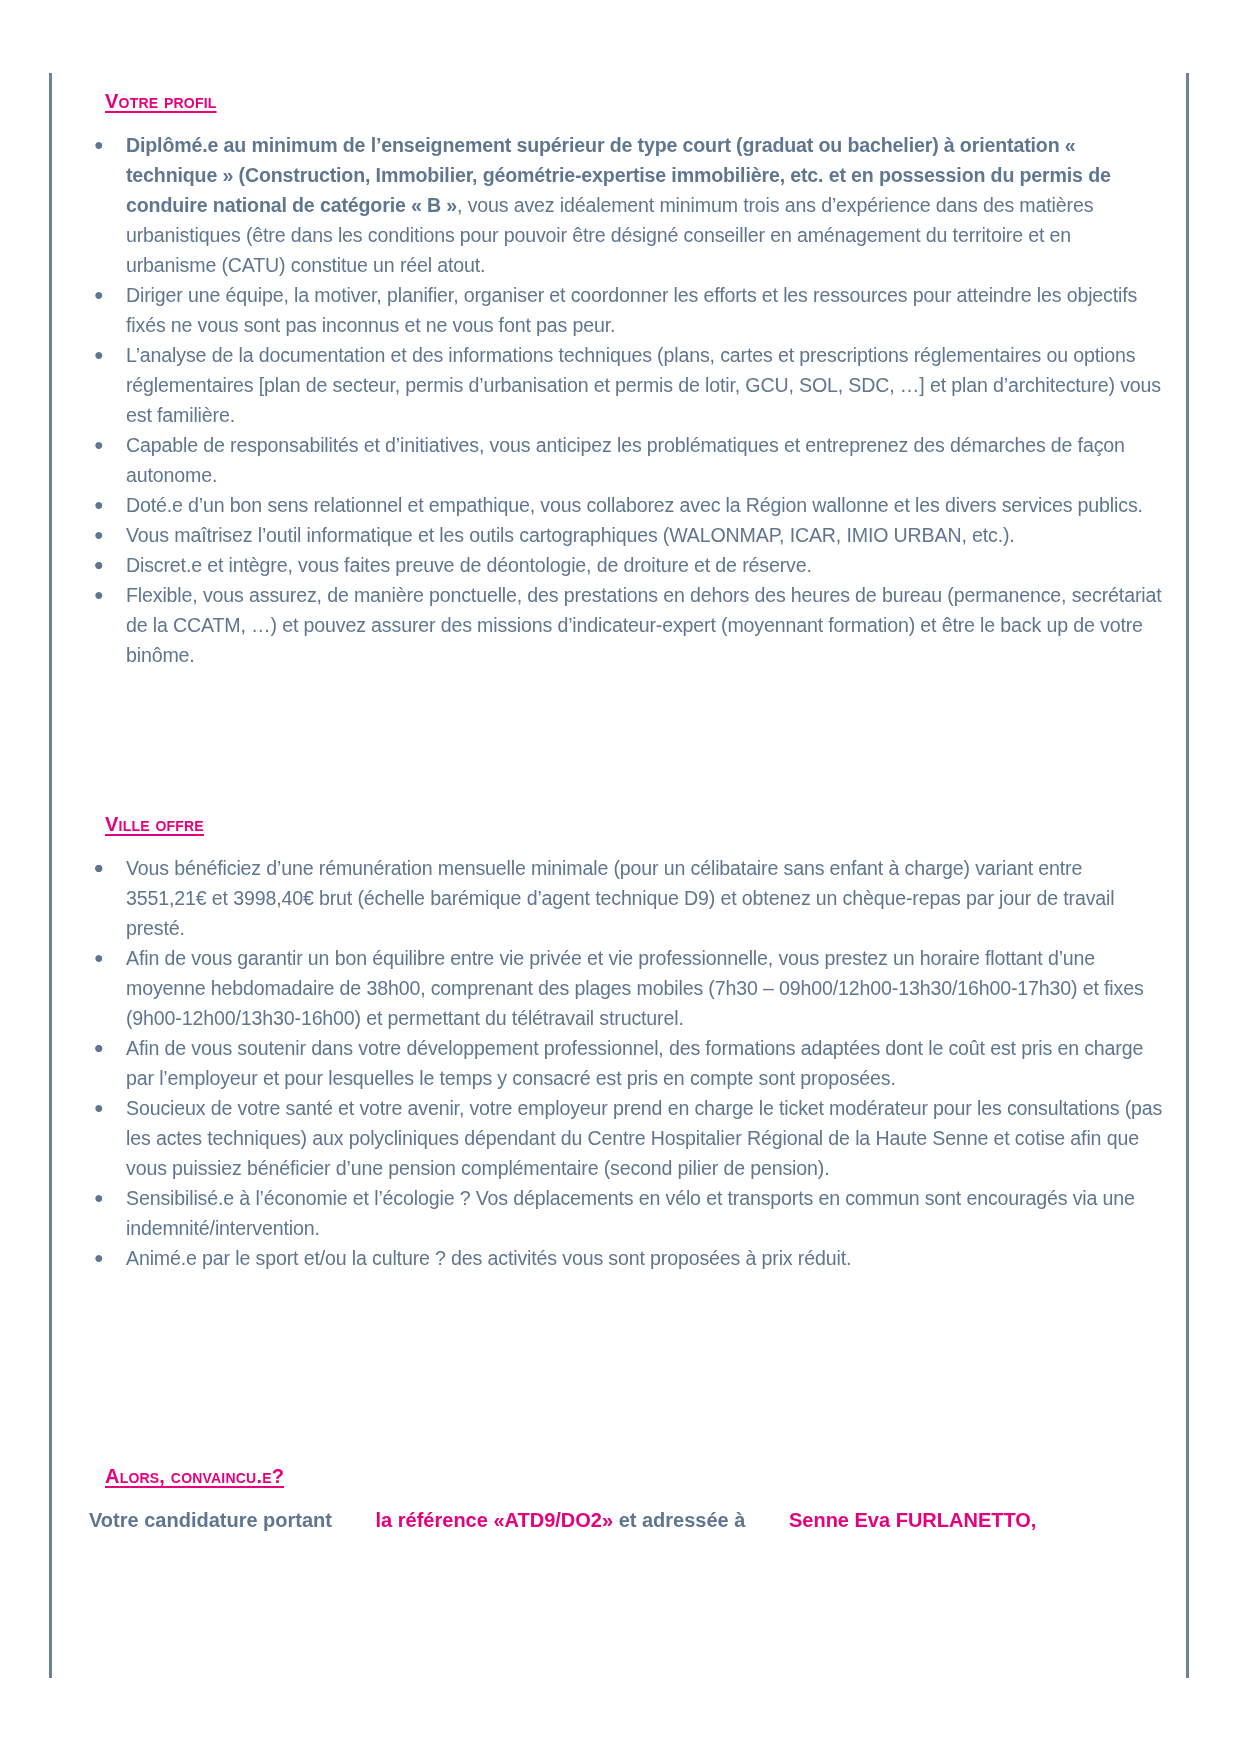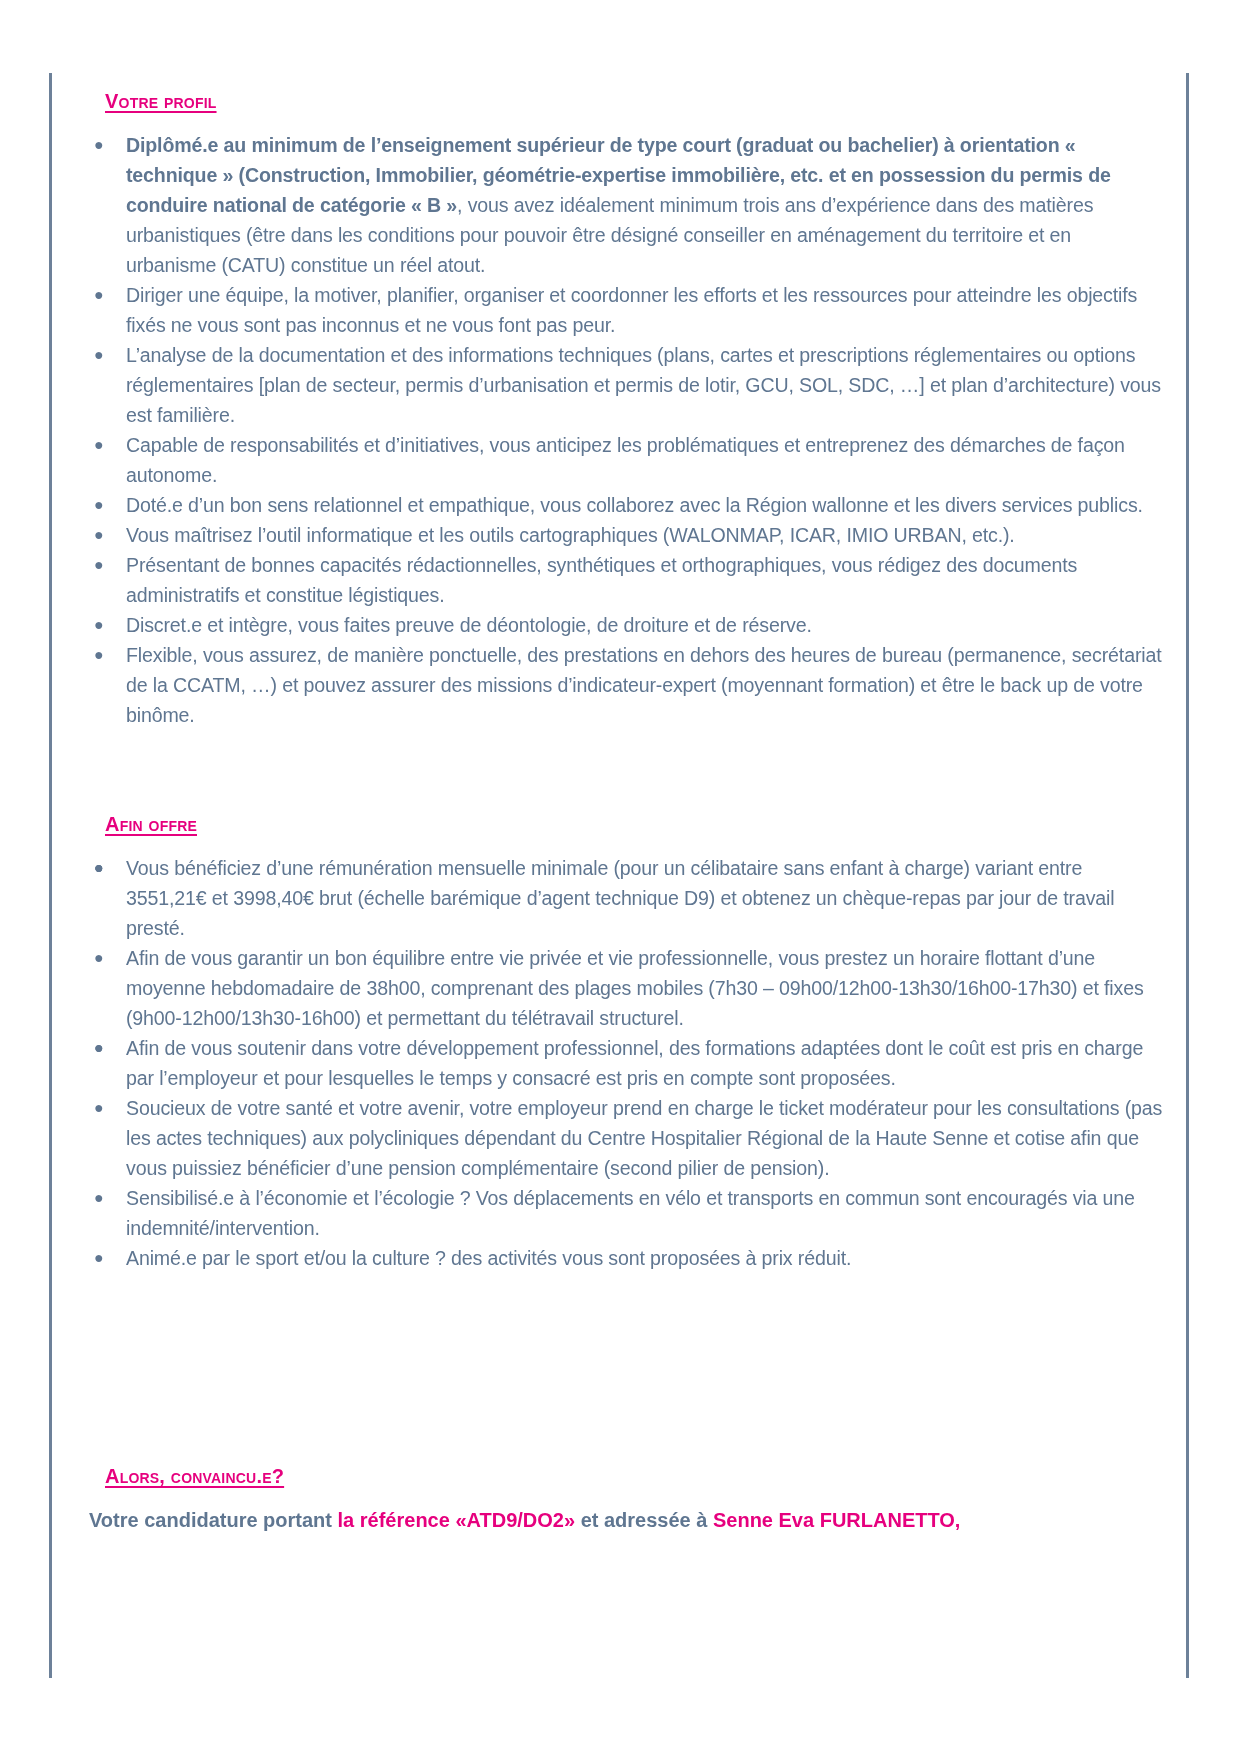--- a/index.html
+++ b/index.html
@@ -12,45 +12,45 @@
     .heading { color: #e6007e; font-weight: bold; text-decoration: underline; text-underline-offset: 3px;
                font-variant: small-caps; font-size: 20px; letter-spacing: 0.2px; line-height: 26px; margin: 16px; }
     ul.items { list-style: none; margin: 0; padding: 0; }
     ul.items li { position: relative; padding-left: 37px; font-size: 19.6px; line-height: 30px; letter-spacing: -0.15px; }
     ul.items li .bullet { position: absolute; left: 5px; top: 0; font-size: 16px; color: #5f7691; }
     .bold { font-weight: bold; }
     #profil { top: 72px; }
     #offre { top: 795px; }
     #alors { top: 1447px; }
     .cta { font-size: 20px; font-weight: bold; line-height: 31px; margin-top: 6px; color: #5f7691; }
-    .pink { color: #e6007e; }
+    .pink { color: #e6007e; margin-left: 38px; }
   </style>
 </head>
 <body>
 
 <div class="border-left"></div>
 <div class="border-right"></div>
 
 <section class="content" id="profil">
   <h2 class="heading">Votre profil</h2>
   <ul class="items" style="margin-top:9px">
     <li><span class="bullet">●</span><span class="bold">Diplômé.e au minimum de l’enseignement supérieur de type court (graduat ou bachelier) à orientation « technique » (Construction, Immobilier, géométrie-expertise immobilière, etc.  et en possession du permis de conduire national de catégorie « B »</span><span>, vous avez idéalement minimum trois ans d’expérience dans des matières urbanistiques (être dans les conditions pour pouvoir être désigné conseiller en aménagement du territoire et en urbanisme (CATU) constitue un réel atout.</span></li>
     <li><span class="bullet">●</span><span>Diriger une équipe, la motiver, planifier, organiser et coordonner les efforts et les ressources pour atteindre les objectifs fixés ne vous sont pas inconnus et ne vous font pas peur.</span></li>
     <li><span class="bullet">●</span><span>L’analyse de la documentation et des informations techniques (plans, cartes et prescriptions réglementaires ou options réglementaires [plan de secteur, permis d’urbanisation et permis de lotir, GCU, SOL, SDC, …] et plan d’architecture) vous est familière.</span></li>
     <li><span class="bullet">●</span><span>Capable de responsabilités et d’initiatives, vous anticipez les problématiques et entreprenez des démarches de façon autonome.</span></li>
     <li><span class="bullet">●</span><span>Doté.e d’un bon sens relationnel et empathique, vous collaborez avec la Région wallonne et les divers services publics.</span></li>
     <li><span class="bullet">●</span><span>Vous maîtrisez l’outil informatique et les outils cartographiques (WALONMAP, ICAR, IMIO URBAN, etc.).</span></li>
-    <li><span class="bullet">●</span><span>Présentant de bonnes capacités rédactionnelles, synthétiques et orthographiques, vous rédigez des documents administratifs et constitue légistiques.</span></li>
+    <li><span class="bullet">●</span></li>
     <li><span class="bullet">●</span><span>Discret.e et intègre, vous faites preuve de déontologie, de droiture et de réserve.</span></li>
     <li><span class="bullet">●</span><span>Flexible, vous assurez, de manière ponctuelle, des prestations en dehors des heures de bureau (permanence, secrétariat de la CCATM, …) et pouvez assurer des missions d’indicateur-expert (moyennant formation) et être le back up de votre binôme.</span></li>
   </ul>
 </section>
 
 <section class="content" id="offre">
-  <h2 class="heading">Afin offre</h2>
+  <h2 class="heading">Ville offre</h2>
   <ul class="items" style="margin-top:9px">
     <li><span class="bullet">●</span></li>
     <li><span class="bullet">●</span></li>
     <li><span class="bullet">●</span><span>Vous bénéficiez d’une rémunération mensuelle minimale (pour un célibataire sans enfant à charge) variant entre 3551,21€ et 3998,40€ brut (échelle barémique d’agent technique D9) et obtenez un chèque-repas par jour de travail presté.</span></li>
     <li><span class="bullet">●</span><span>Afin de vous garantir un bon équilibre entre vie privée et vie professionnelle, vous prestez un horaire flottant d’une moyenne hebdomadaire de 38h00, comprenant des plages mobiles (7h30 – 09h00/12h00-13h30/16h00-17h30) et fixes (9h00-12h00/13h30-16h00) et permettant du télétravail structurel.</span></li>
     <li><span class="bullet">●</span></li>
     <li><span class="bullet">●</span><span>Afin de vous soutenir dans votre développement professionnel,  des formations adaptées dont le coût est pris en charge par l’employeur et pour lesquelles le temps y consacré est pris en compte sont proposées.</span></li>
     <li><span class="bullet">●</span><span>Soucieux de votre santé et votre avenir, votre employeur prend en charge le ticket modérateur pour les consultations (pas les actes techniques) aux polycliniques dépendant du Centre Hospitalier Régional de la Haute Senne et cotise afin que vous puissiez bénéficier d’une pension complémentaire (second pilier de pension).</span></li>
     <li><span class="bullet">●</span><span>Sensibilisé.e à l’économie et l’écologie ? Vos déplacements en vélo et transports en commun sont encouragés via une indemnité/intervention.</span></li>
     <li><span class="bullet">●</span><span>Animé.e par le sport et/ou la culture ? des activités vous sont proposées à prix réduit.</span></li>

